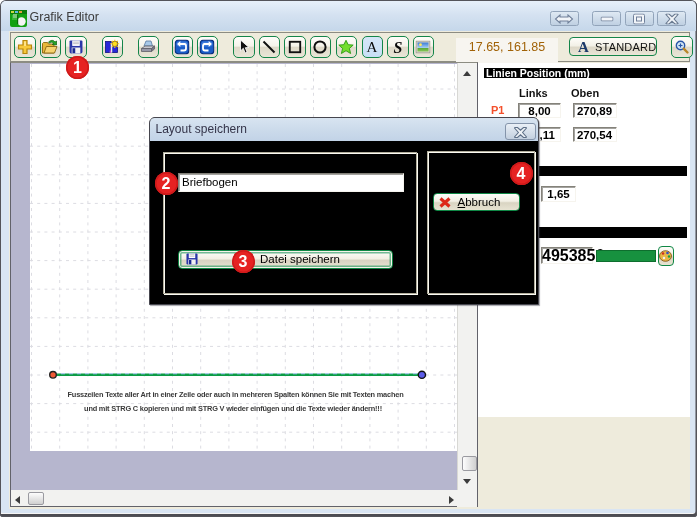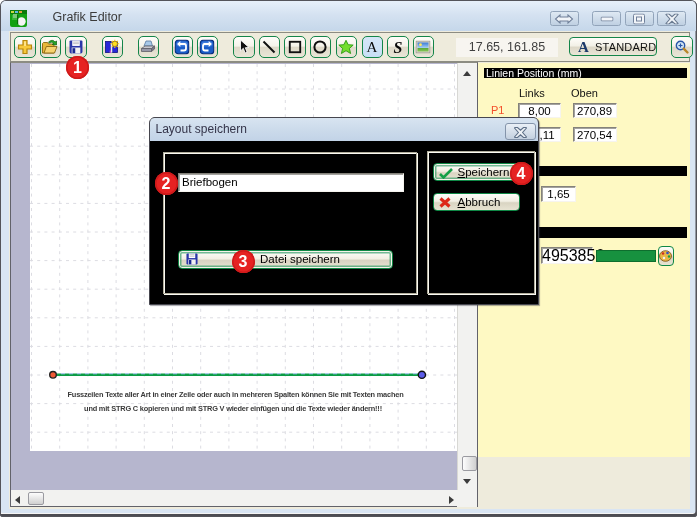--- a/index.html
+++ b/index.html
@@ -1,39 +1,39 @@
 <!DOCTYPE html>
 <html><head><meta charset="utf-8">
 <style>
 * { margin:0; padding:0; box-sizing:border-box; }
 body { width:697px; height:517px; font-family:"Liberation Sans", sans-serif; overflow:hidden; background:#fff; }
 #win { position:absolute; left:0; top:0; width:697px; height:517px; background:#d9e5f3; border-radius:6px 6px 3px 3px; overflow:hidden; box-shadow:inset 0 0 0 1px #54545a, inset -1.5px -3px 0 #4c4c52, inset 0 -4px 0 #f5f5f5; }
 .abs { position:absolute; }
 
 #title { left:1px; top:1px; width:695px; height:29.5px; background:linear-gradient(180deg,#e7f0fa 0%,#d5e2f1 45%,#c5d7ea 100%); border-radius:5px 5px 0 0; }
-#title .txt { position:absolute; left:28.5px; top:9px; font-size:12.5px; color:#3b3b3b;margin-left:23px; }
+#title .txt { position:absolute; left:28.5px; top:9px; font-size:12.5px; color:#3b3b3b; }
 .capbtn { position:absolute; top:10px; height:15px; width:29px; border:1px solid #92a4ba; border-radius:2.5px; background:linear-gradient(180deg,#dfe9f3,#bfd0e2); }
 .capbtn svg { position:absolute; left:50%; top:50%; transform:translate(-50%,-50%); }
 
 #client { left:9px; top:31px; width:681px; height:478px; background:#eeebdc; }
 #toolbar { left:10px; top:32px; width:680px; height:30px; border:1px solid #8c8c82; background:#eeebdc; }
 .tbtn { position:absolute; top:36px; width:21.5px; height:21.5px; border:1.5px solid #148549; border-radius:5px;
   background:linear-gradient(180deg,#fefdfa 0%,#f5f3ea 45%,#ded9c9 52%,#eae6d7 100%); }
 .tbtn svg { position:absolute; left:50%; top:50%; transform:translate(-50%,-50%); }
-#coordbox { left:456px; top:37.5px; width:102px; height:19px; background:#f7f5f0; font-size:12.5px; color:#404040; text-align:center; line-height:19px; }
+#coordbox { left:456px; top:37.5px; width:102px; height:30px; background:#f7f5f0; font-size:12.5px; color:#a16207; text-align:center; line-height:19px; }
 #stdbtn { left:569px; top:36.5px; width:88px; height:19.5px; border:1.5px solid #148549; border-radius:4px; background:linear-gradient(180deg,#fefdfa 0%,#f3f1e7 45%,#ddd8c8 55%,#eae6d7 100%); }
 
 #canvas { left:10px; top:62px; width:468px; height:445px; background:#b6b6ce; border:1px solid #62626a; border-top-color:#8c8c82; }
 #page { position:absolute; left:19px; top:1px; width:427px; height:387px; background:#ffffff; }
 
 .sb { position:absolute; background:#f2f2f0; }
 .thumb { position:absolute; background:linear-gradient(90deg,#fdfdfd,#d8d8d8); border:1px solid #9a9aa0; border-radius:2px; }
 .arr { position:absolute; width:0; height:0; }
 
-#rpanel { left:478px; top:63px; width:212px; height:394px; background:#fef9c3; }
+#rpanel { left:478px; top:63px; width:212px; height:354px; background:#ffffff;font-weight:bold; }
 .blackbar { position:absolute; left:484px; height:10.5px; background:#000; width:203px; color:#fff; font-size:10.5px; line-height:10px; padding-left:2px; white-space:nowrap; overflow:hidden; }
 .fld { position:absolute; background:#fff; border:1px solid; border-color:#84827a #f6f4ee #f6f4ee #84827a; box-shadow:inset 1px 1px 0 rgba(90,88,80,0.55); font-size:11.5px; text-align:center; color:#000; }
 .lbl { position:absolute; font-size:11px; color:#111; }
 
 #dlg { left:148.5px; top:116.5px; width:390px; height:188px; border:1.5px solid #46464e; border-radius:6px 6px 0 0; background:#000000; box-shadow:1px 1px 1px rgba(60,60,70,0.45); }
 #dlgtitle { position:absolute; left:0; top:0; width:100%; height:23px; border-radius:4.5px 4.5px 0 0; background:linear-gradient(180deg,#d8e4f1 0%,#ccdbeb 50%,#c2d3e7 100%); }
 #dlgtitle .txt { position:absolute; left:6px; top:4.5px; font-size:12px; color:#35354a; }
 #dlgclose { position:absolute; left:355px; top:5.5px; width:31px; height:16.5px; border:1px solid #8494aa; border-radius:3px; background:linear-gradient(180deg,#e9eff6,#c3d0df); }
 .grp { position:absolute; border:1px solid #b2af9d; box-shadow:1px 1px 0 #fbfaf2, inset 1px 1px 0 #fbfaf2; }
 .sunken { position:absolute; background:#fff; border:1px solid; border-color:#84827a #f6f4ee #f6f4ee #84827a; box-shadow:inset 1px 1px 0 rgba(90,88,80,0.55); }
@@ -311,26 +311,20 @@
       <svg width="12" height="12" viewBox="0 0 13 13" style="position:absolute;left:7px;top:2.5px">
         <path d="M0.5 1.5 Q0.5 0.5 1.5 0.5 L11.5 0.5 Q12.5 0.5 12.5 1.5 L12.5 11 Q12.5 12.5 11 12.5 L2 12.5 Q0.5 12.5 0.5 11 Z" fill="#2a36a8"></path>
         <rect x="3" y="0.5" width="7" height="5" fill="#fff"></rect>
           <rect x="3.8" y="1.5" width="5.4" height="0.9" fill="#b8b8c0"></rect>
           <rect x="3.8" y="3" width="5.4" height="0.9" fill="#b8b8c0"></rect>
         <rect x="2.5" y="7" width="8" height="5.5" fill="#f2f2f2"></rect>
           <rect x="3.2" y="7.6" width="2.6" height="4.6" fill="#1a2890"></rect>
       </svg>
       <span style="position:absolute;left:81px;top:2.5px">Datei speichern</span>
     </div>
-    <div class="gbtn" style="left:283px;top:45px;width:91px;height:18.5px;box-shadow:inset 0 0 0 1px #f6f4ea, inset 0 0 0 2.5px rgba(40,150,95,0.65)">
-      <svg width="14" height="11" viewBox="0 0 14 11" style="position:absolute;left:5px;top:4px">
-          <path d="M1 6 L4.5 9.5 L13 1" stroke="#15a048" stroke-width="2.6" fill="none"></path>
-        </svg>
-      <span style="position:absolute;left:24px;top:2px"><u>S</u>peichern</span>
-    </div>
     <div class="gbtn" style="left:283px;top:75px;width:87px;height:18px">
       <svg width="12" height="11" viewBox="0 0 12 11" style="position:absolute;left:5px;top:3.5px">
           <path d="M1.5 1.5 L10.5 9.5 M10.5 1.5 L1.5 9.5" stroke="#dd2818" stroke-width="3.1"></path>
         </svg>
       <span style="position:absolute;left:24px;top:2px"><u>A</u>bbruch</span>
     </div>
   </div>
 
   <div class="rc" style="left:66px;top:56px">1</div>
   <div class="rc" style="left:154.5px;top:171.5px">2</div>

